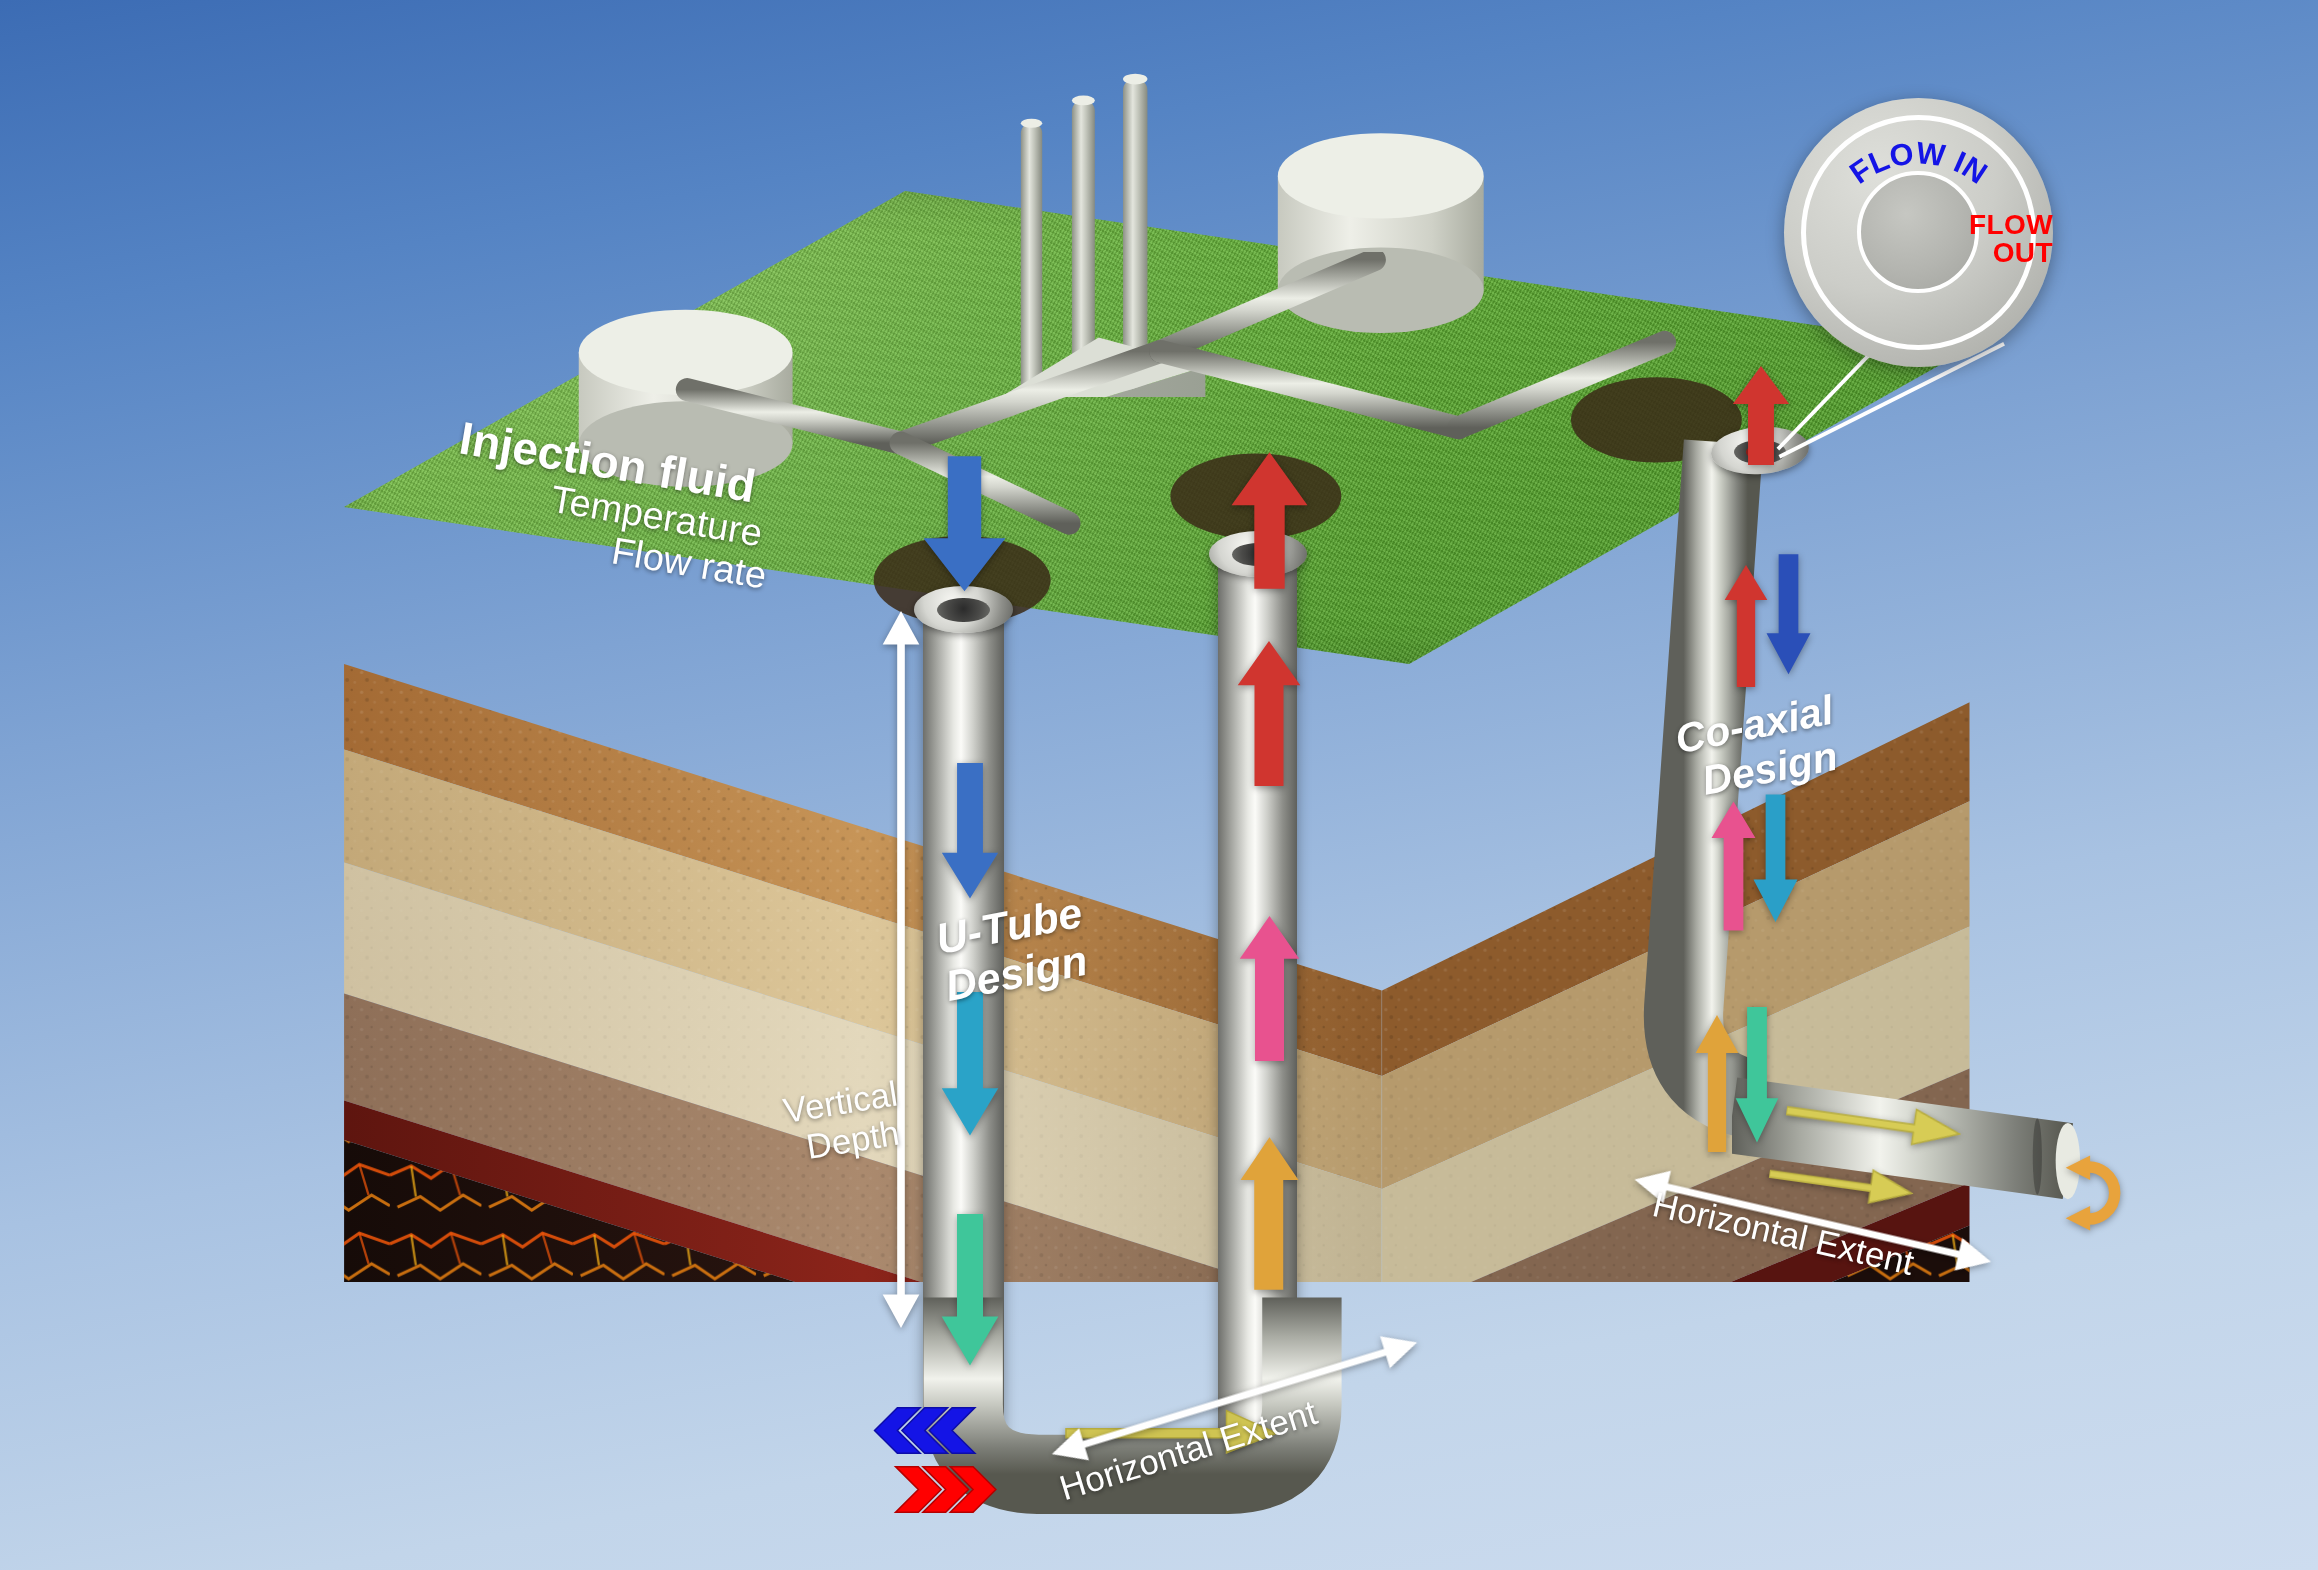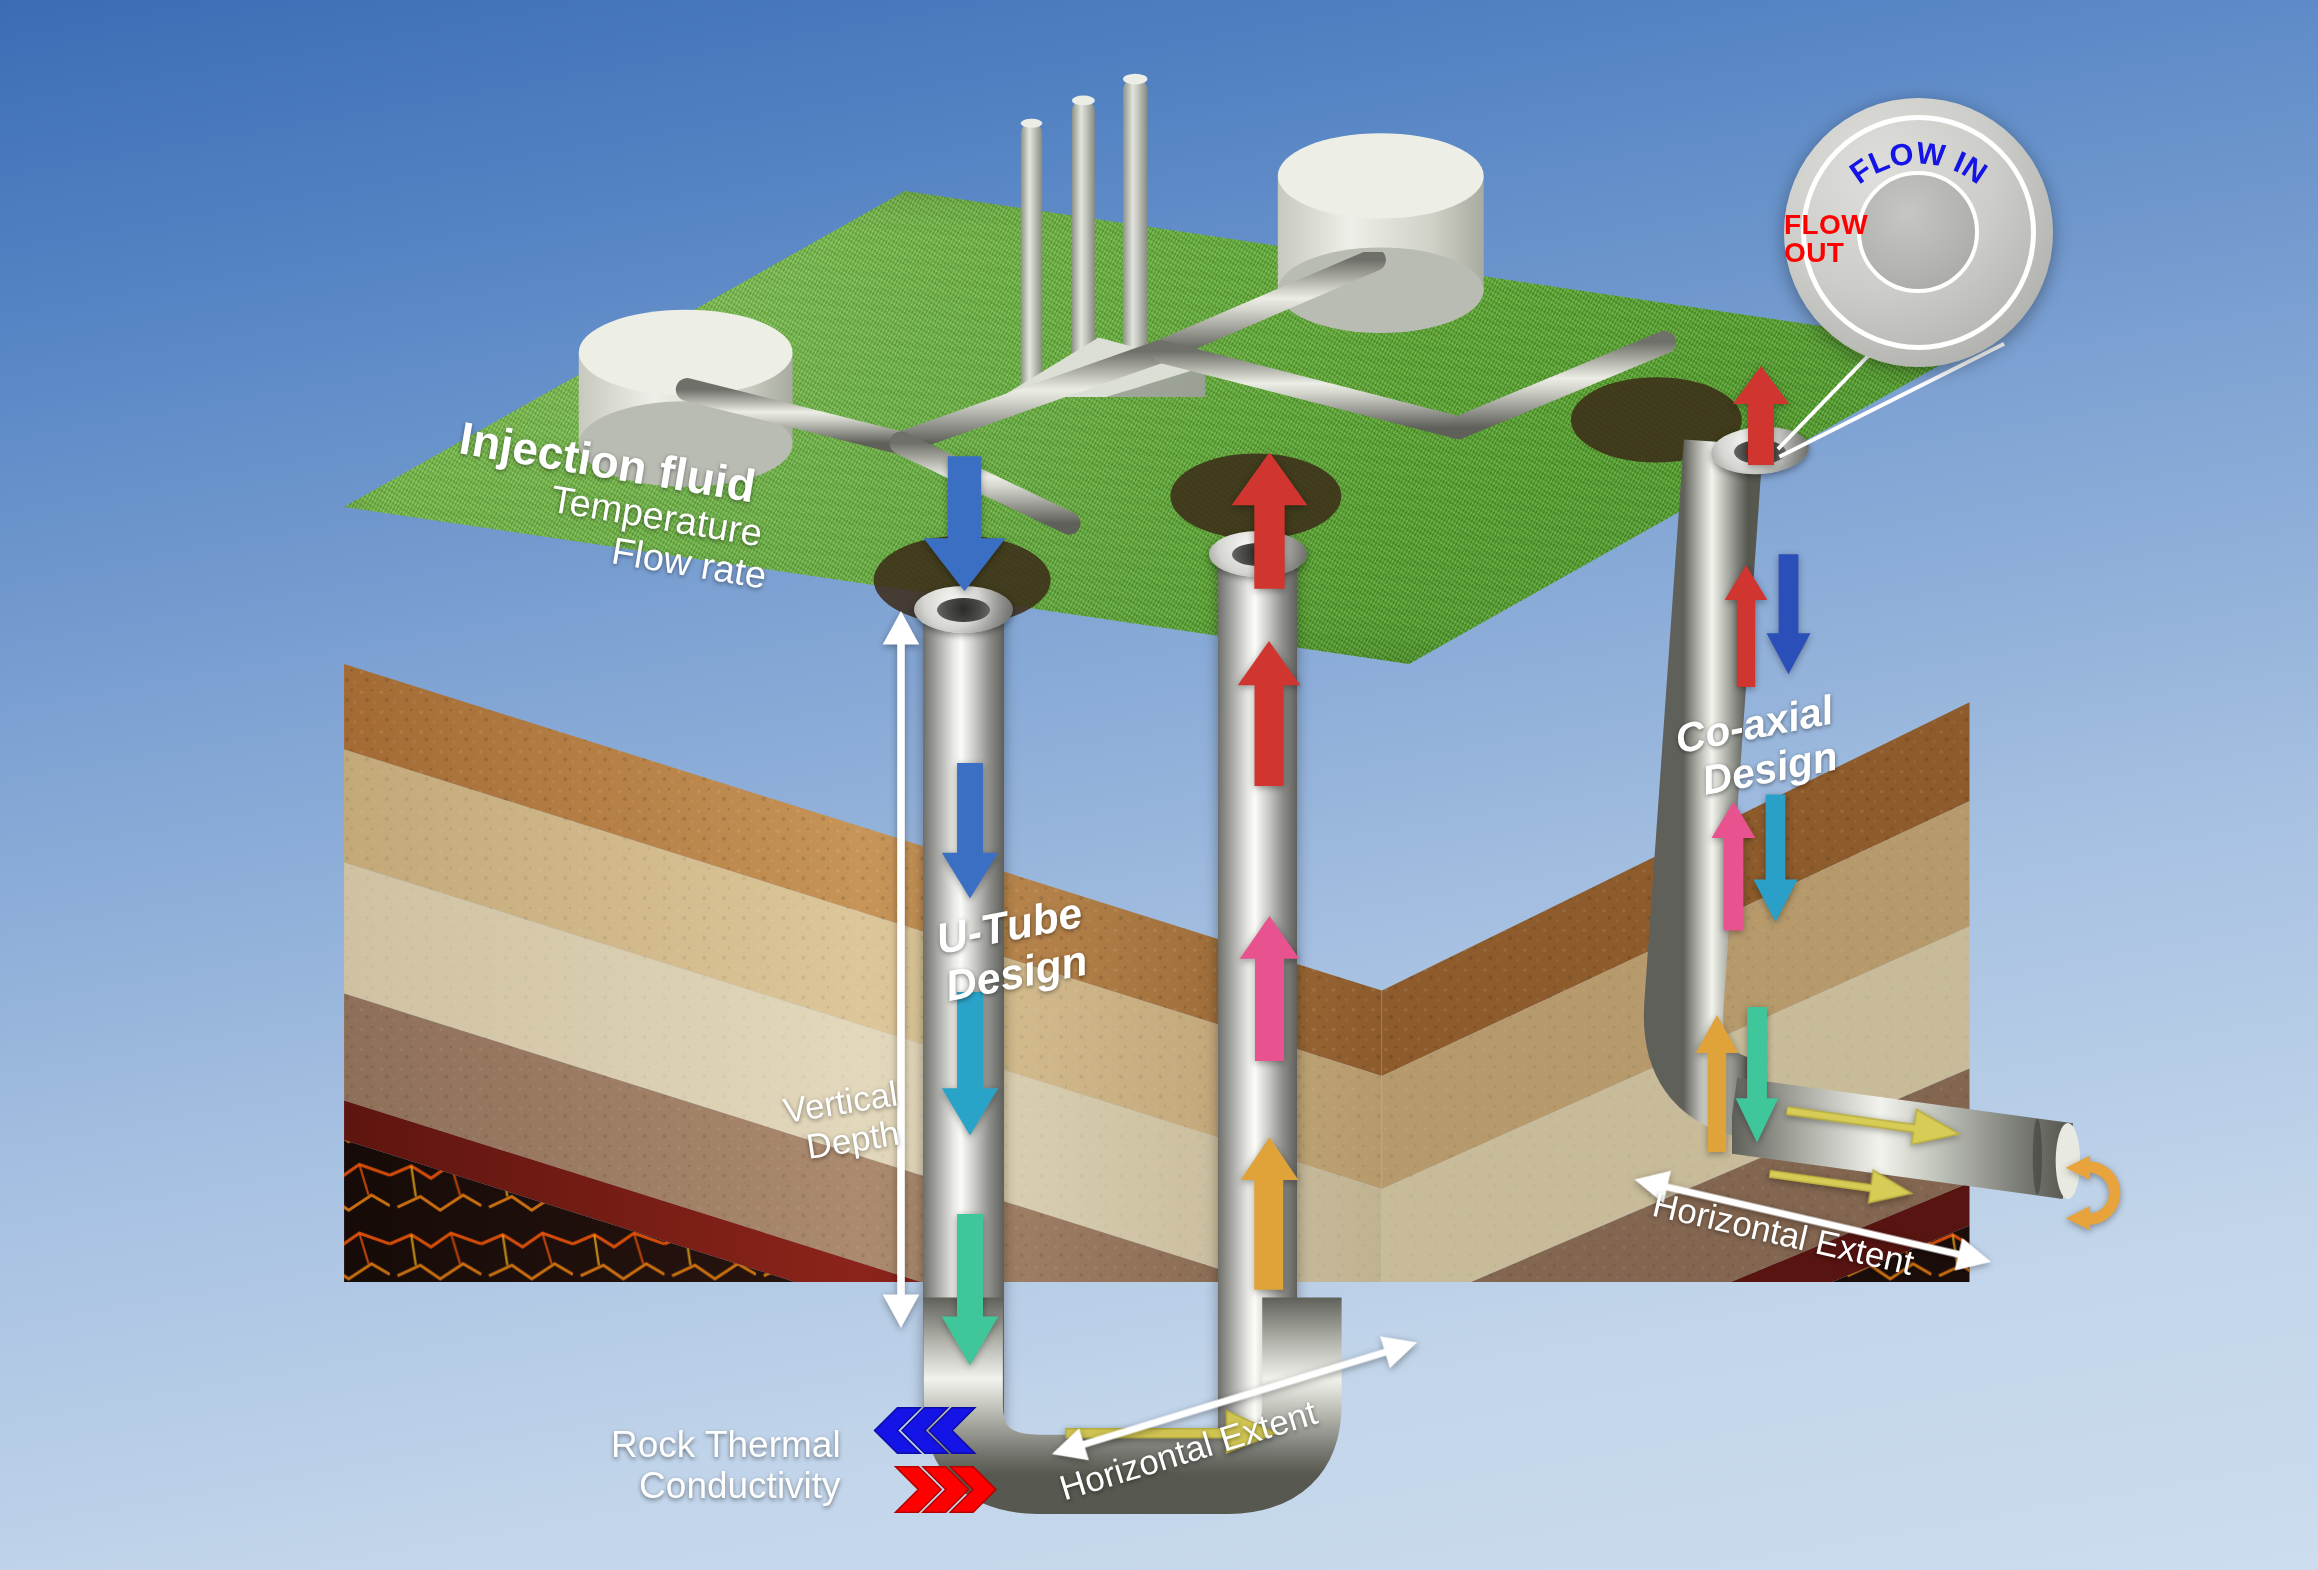--- a/index.html
+++ b/index.html
@@ -50,21 +50,21 @@
   
   #callout{left:1784px;top:98px;width:269px;height:269px;}
   .co-outer{position:absolute;inset:0;border-radius:50%;
     background:radial-gradient(circle at 35% 28%, #dedfda 0%, #cccdc8 45%, #b3b4af 78%, #9a9b96 100%);
     box-shadow:0 4.6px 17px rgba(0,0,0,.35);}
   .co-ring{position:absolute;left:17px;top:17px;right:17px;bottom:17px;border-radius:50%;
     border:5.3px solid #ffffff;}
   .co-inner{position:absolute;left:73px;top:73px;width:122px;height:122px;border-radius:50%;
     background:radial-gradient(circle at 40% 34%, #c6c7c2 0%, #b4b5b0 55%, #a3a49f 100%);
     border:4.6px solid #ffffff;box-sizing:border-box;}
-  .co-out-txt{position:absolute;left:0;right:0;top:113px;text-align:left;
+  .co-out-txt{position:absolute;left:0;right:0;top:113px;text-align:right;
     color:#ff0000;font-weight:bold;font-size:28px;line-height:1.0;letter-spacing:0.4px;}
 
   
   .chev svg{display:block;}
 </style>
 </head>
 <body>
 
 <div id="stage">
 
@@ -476,19 +476,15 @@
 
   <div class="abs" style="left:786px;top:1082px;transform:rotate(-9deg);">
     <div class="lbl" style="font-size:35px;">Vertical</div>
     <div class="lbl" style="font-size:35px;margin-left:17px;">Depth</div>
   </div>
 
   <div class="lbl abs" style="left:1055px;top:1470px;font-size:35px;transform:rotate(-17deg);transform-origin:0 0;">Horizontal Extent</div>
 
   <div class="lbl abs" style="left:1658px;top:1184px;font-size:35px;transform:rotate(13deg);transform-origin:0 0;">Horizontal Extent</div>
 
-  <div class="abs" style="left:611px;top:1424px;text-align:right;">
-    <div class="lbl" style="font-size:37px;">Rock Thermal</div>
-    <div class="lbl" style="font-size:37px;">Conductivity</div>
-  </div>
 
 </div>
 
 
 </body></html>

